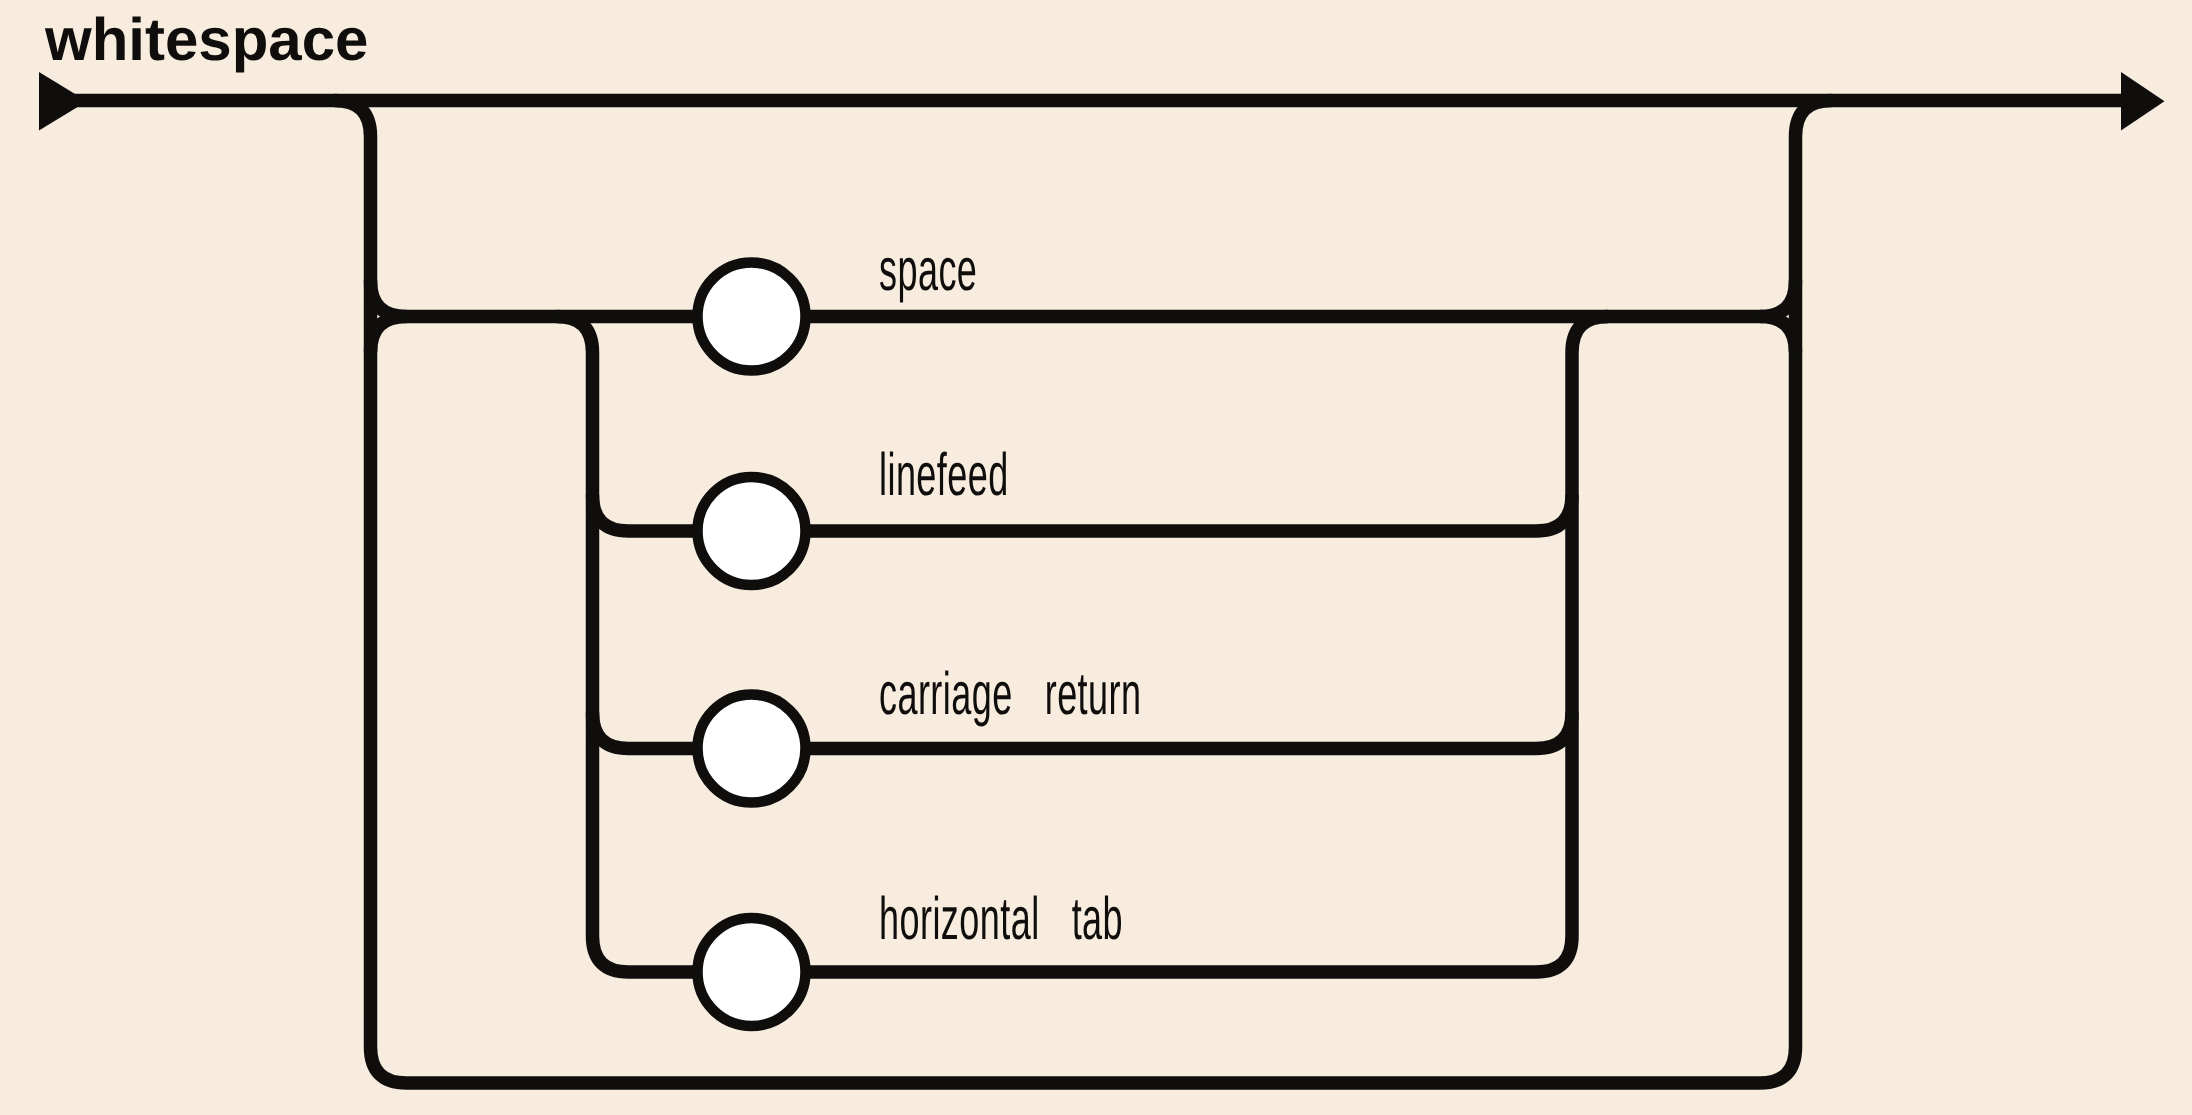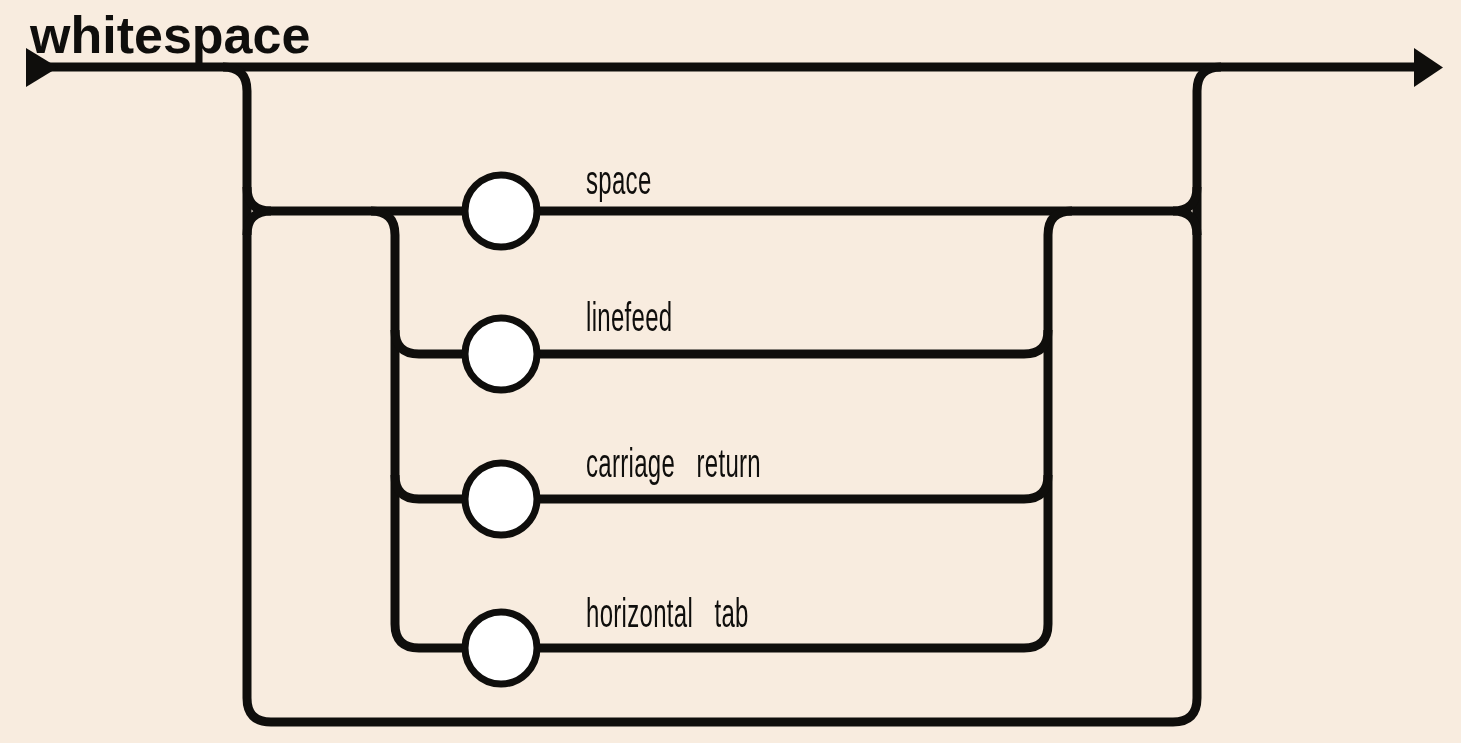--- a/index.html
+++ b/index.html
@@ -23,21 +23,21 @@
   }
   .arrow{fill:var(--line);stroke:none;}
   .node{
     fill:var(--node-fill);
     stroke:var(--line);
     stroke-width:7;
   }
   .rule-title{
     position:absolute;
     left:30px;top:5px;
-    font-size:52px;
+    font-size:40px;
     font-weight:bold;
     letter-spacing:0px;
     color:var(--line);
     white-space:nowrap;
   }
   .branch-label{
     position:absolute;
     left:586px;
     font-size:40px;
     font-weight:normal;

